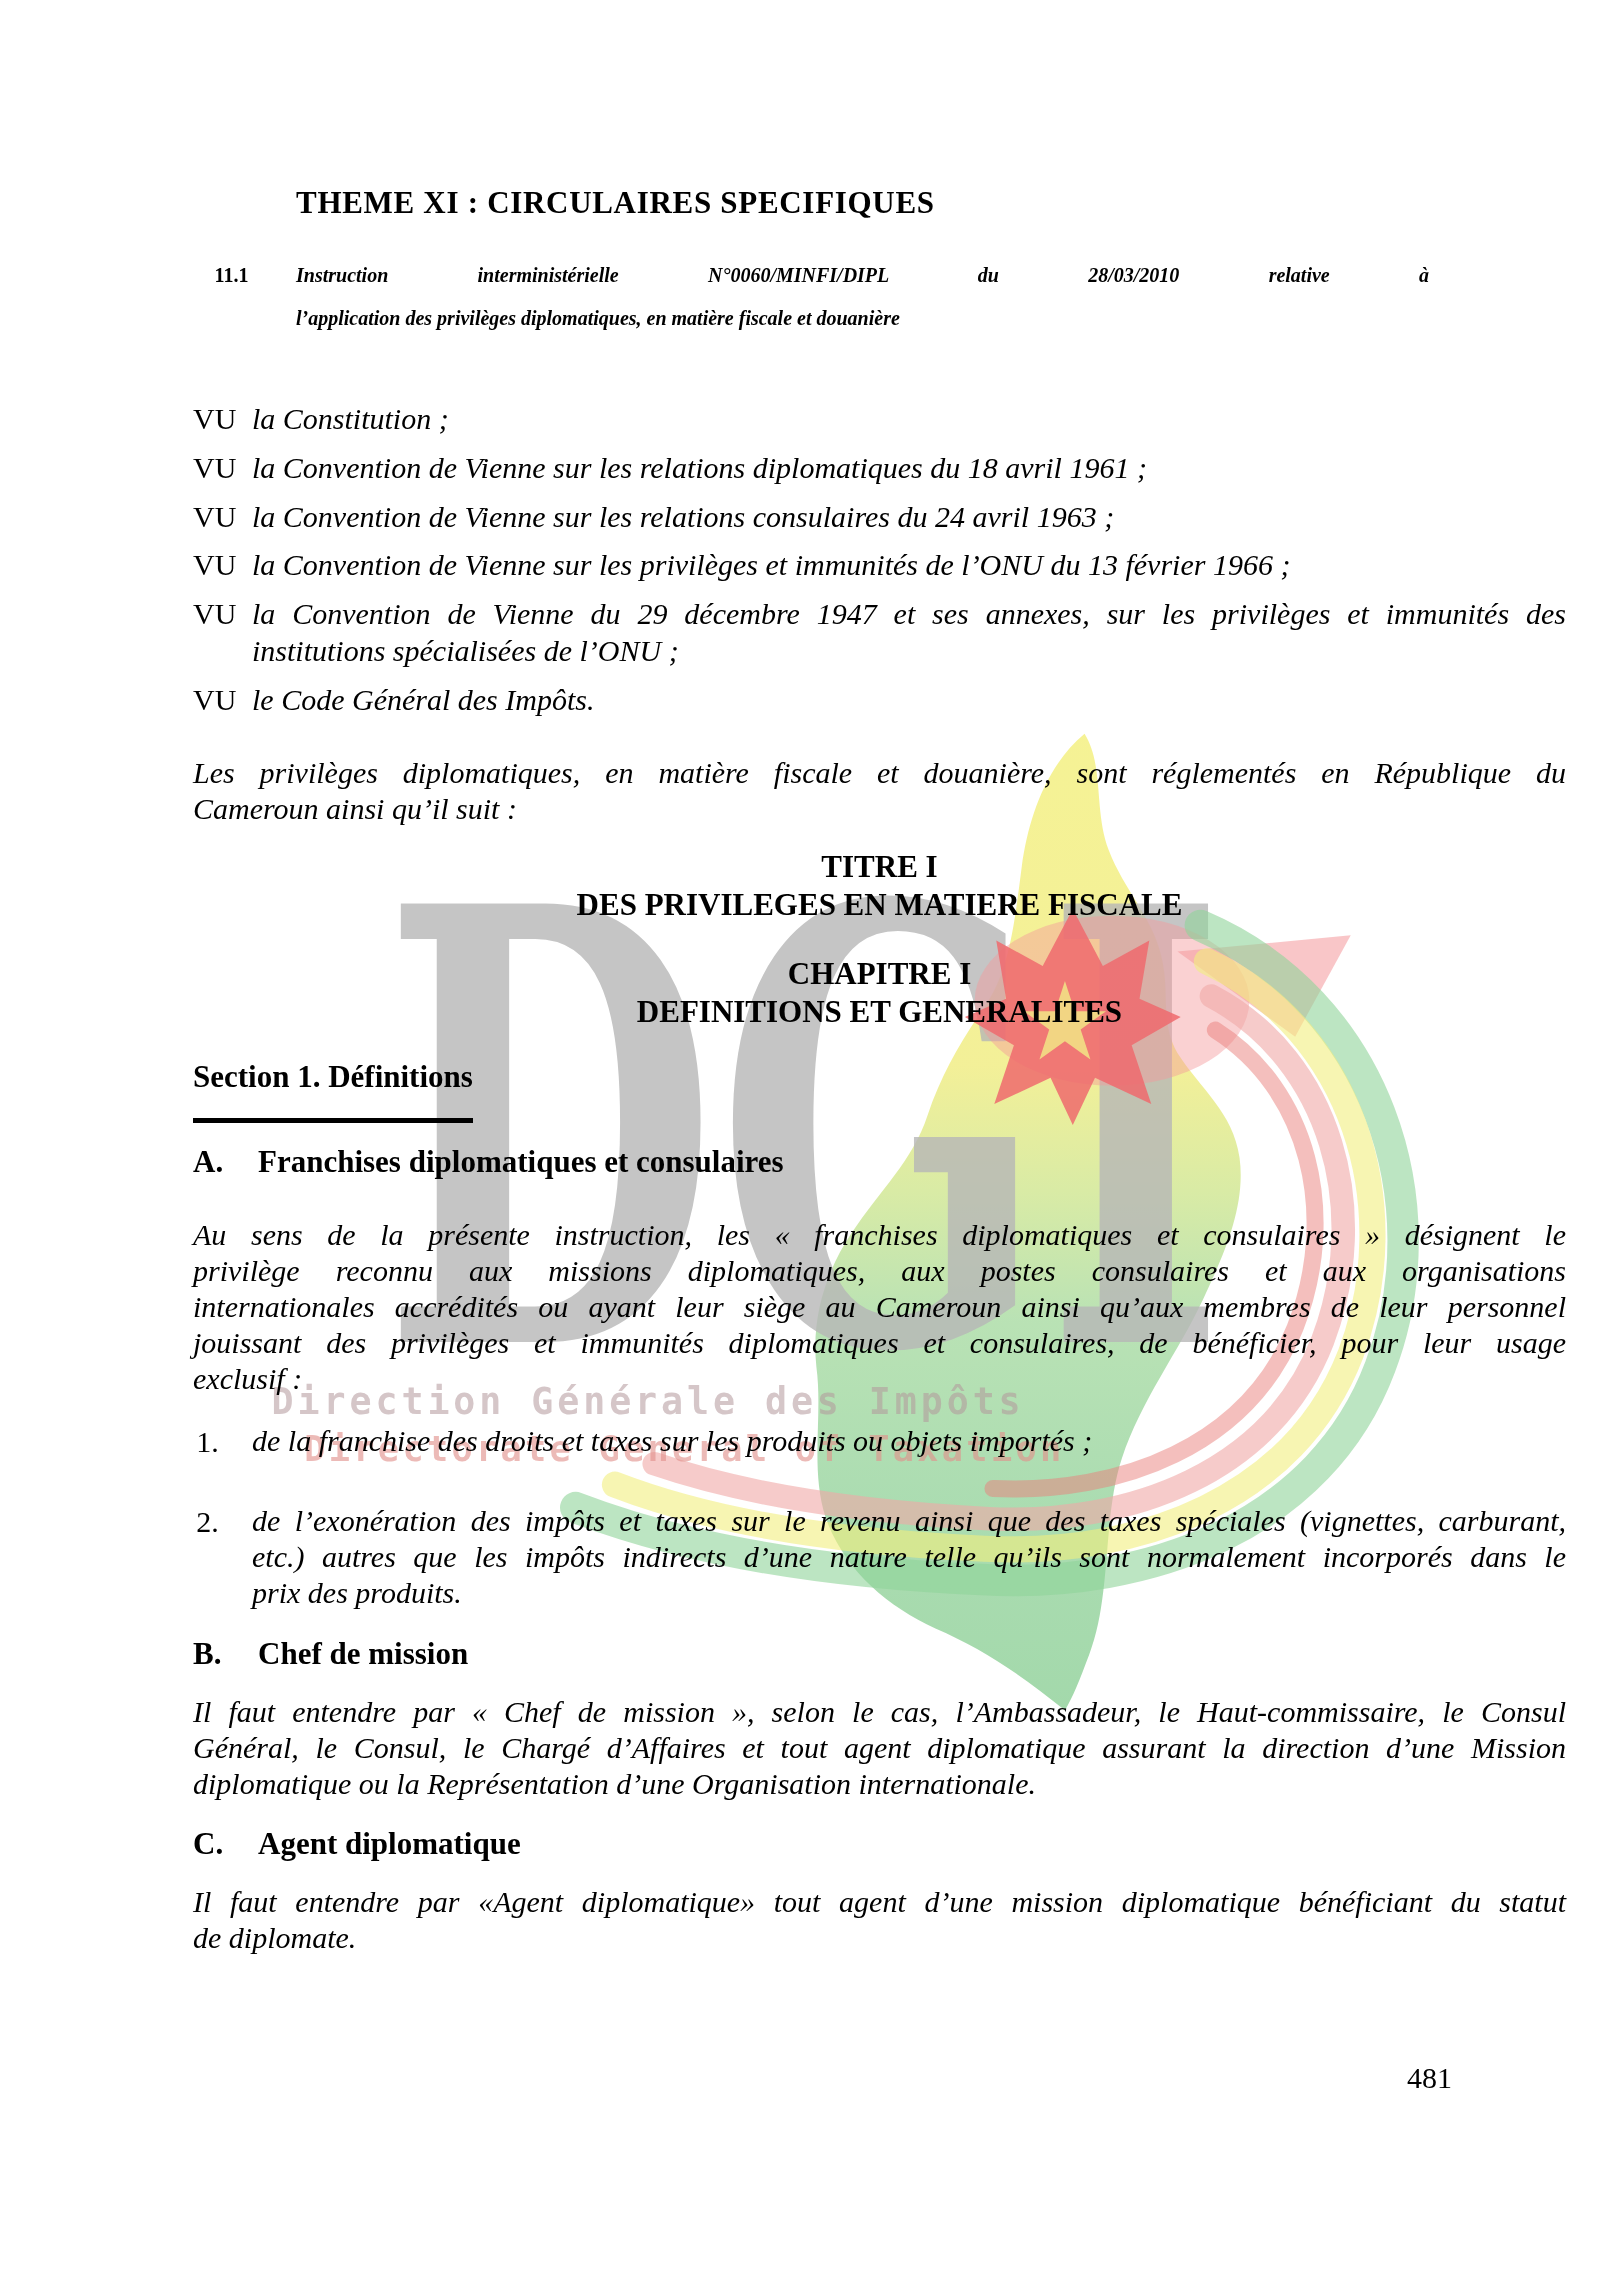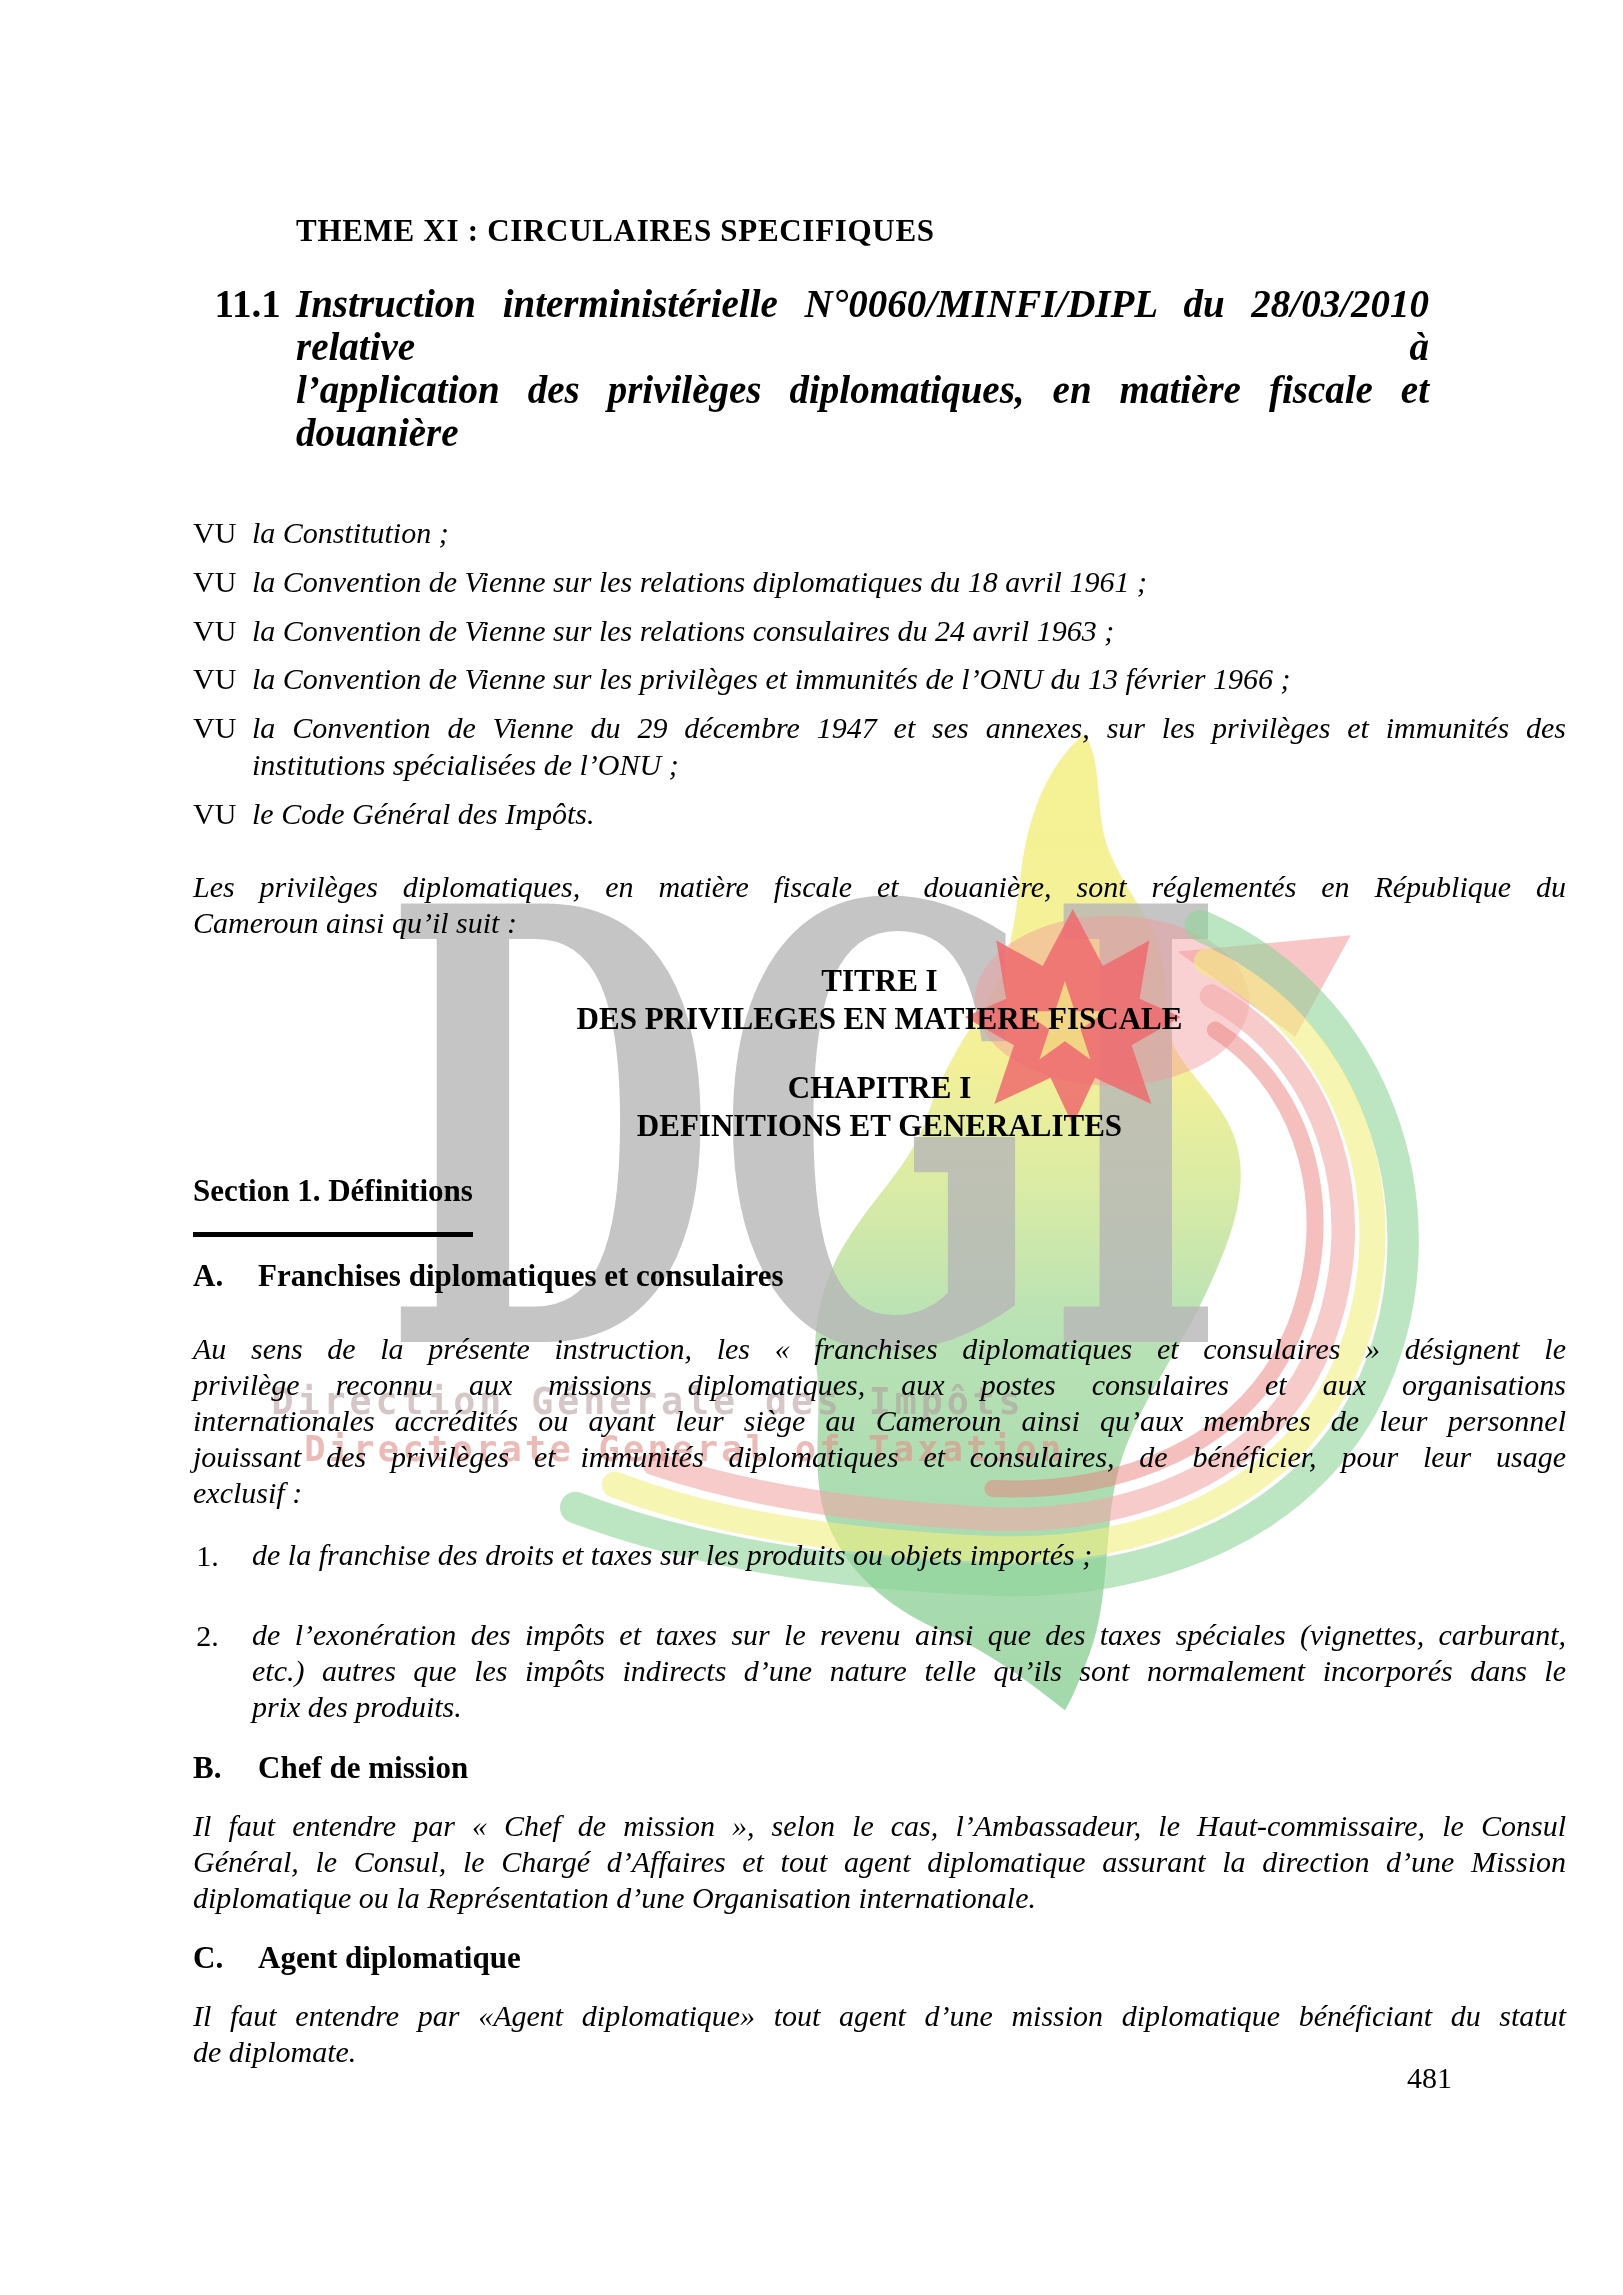--- a/index.html
+++ b/index.html
@@ -7,34 +7,34 @@
   .page {
     position:relative;
     width:1623px; height:2295px;
     background:#ffffff;
     overflow:hidden;
     font-family:"Liberation Serif", serif;
     color:#000;
   }
   .watermark-layer { position:absolute; left:0; top:0; width:1623px; height:2295px; z-index:0; }
   .content {
-    position:absolute; left:0; top:212px; width:100%;
+    position:absolute; left:0; top:184px; width:100%;
     padding:0 57px 0 193px;
     z-index:1;
     font-size:30px; line-height:37px;
   }
   .tl { text-align:justify; text-align-last:justify;font-style:italic; }
   .tl.last { text-align-last:left; }
   .page-title {
     font-weight:bold; font-size:31px; line-height:37px;
     margin-left:103px; margin-bottom:33px;
     letter-spacing:0.7px;
   }
   .h11 {
-    position:relative; font-weight:bold; font-size:39px; line-height:43px;
+    position:relative; font-weight:bold; font-size:20px; line-height:43px;
     padding-left:103px; padding-right:137px; margin-bottom:60px;
   }
   .h11 .num { position:absolute; left:21.6px; top:0; }
   .vu { position:relative; margin-bottom:11.8px; }
   .vu .vu-label { position:absolute; left:0; top:0; }
   .vu .lines { padding-left:59px; }
   .vu.mb56 { margin-bottom:37px; }
   .intro { margin-bottom:21px; }
   .center-block { text-align:center; font-weight:bold; font-size:31px; line-height:38px; }
   .titre-block { margin-bottom:31px; }

